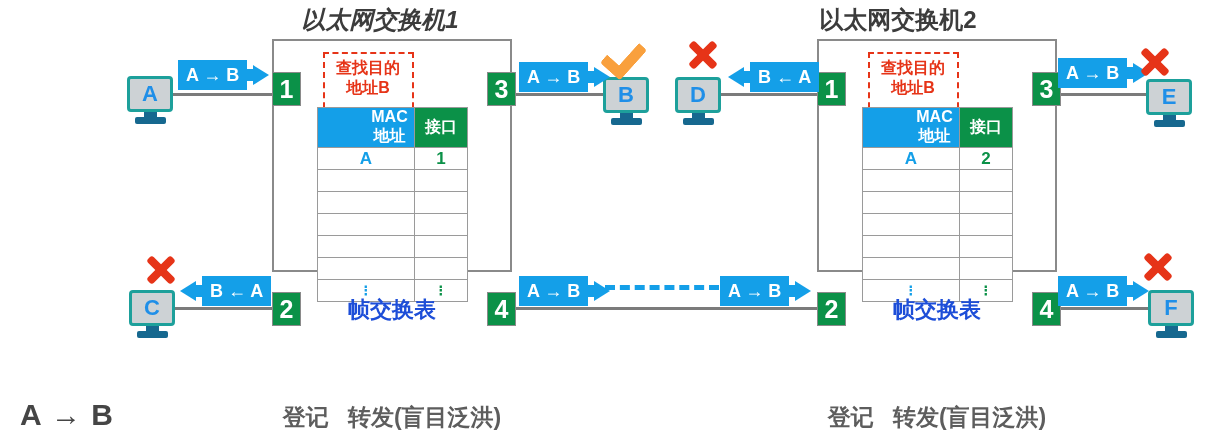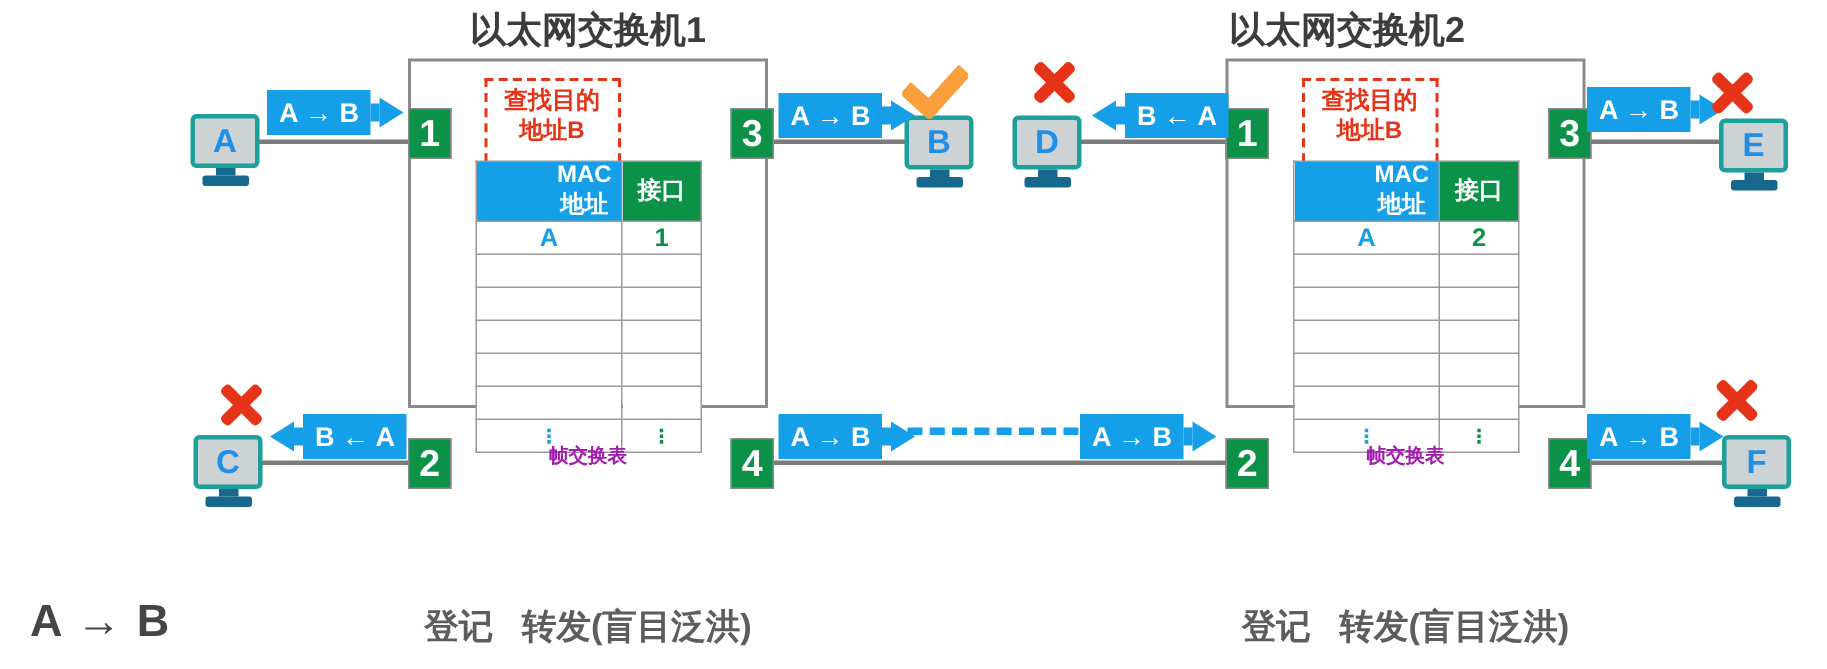--- a/index.html
+++ b/index.html
@@ -6,21 +6,21 @@
   body {
     width:1218px; height:446px; background:#ffffff; overflow:hidden; position:relative;
     font-family:"Liberation Sans","DejaVu Sans",sans-serif;
   }
 
   
   .switch { position:absolute; top:39px; width:240px; height:233px; border:2px solid #8a8a8a; background:#fff; }
   .sw1 { left:272px; } .sw2 { left:817px; }
   .sw-title { position:absolute; top:4px; width:240px; text-align:center;
     font-size:24px; font-weight:bold; color:#3c3c3c; }
-  .sw-title.t1 { left:272px; } .sw-title.t2 { left:778px; }
+  .sw-title.t1 { left:260px;font-style:italic; } .sw-title.t2 { left:778px; }
 
   .port { position:absolute; width:29px; height:34px; background:#0b9148; border:1px solid #8a8a8a;
     color:#fff; font-size:25px; font-weight:bold; text-align:center; line-height:32px; }
   .p-tl { left:-2px;  top:31px; }
   .p-tr { left:213px; top:31px; }
   .p-bl { left:-2px;  top:251px; }
   .p-br { left:213px; top:251px; }
 
   .lookup-box { position:absolute; left:49px; top:11px; width:91px; height:237px;
     border:2px dashed #e63418; }
@@ -31,21 +31,21 @@
   .mtable th, .mtable td { border:1px solid #9a9a9a; text-align:center; overflow:hidden; }
   .mtable th { height:26px; color:#fff; font-size:16px; font-weight:bold; }
   .th-mac { width:97px; background:#149fe8;padding-left:47px; }
   .th-port { width:53px; background:#0b9148; }
   .mtable td { height:22px; font-size:17px; font-weight:bold; background:#fff; }
   td.c-mac { color:#149fe8; }
   td.c-prt { color:#0b9148; }
   tr.dots td { font-size:13px; letter-spacing:0; line-height:10px; }
 
   .tbl-caption { position:absolute; left:43px; top:254px; width:150px; text-align:center;
-    font-size:13px; font-weight:bold; color:#a21caf; }
+    font-size:22px; font-weight:bold; color:#1d4ed8; }
 
   
   .host { position:absolute; width:46px; }
   .monitor { width:46px; height:36px; border:3px solid #1da09b; border-radius:4px;
     background:#cdd2d5; display:flex; align-items:center; justify-content:center; }
   .hletter { font-size:22px; font-weight:bold; color:#1f8fe8; }
   .stand-neck { width:13px; height:5px; background:#16688f; margin:0 auto; }
   .stand-base { width:31px; height:7px; background:#16688f; margin:0 auto; border-radius:2px; }
   .h-a { left:127px; top:76px; }  .h-c { left:129px; top:290px; }
   .h-b { left:603px; top:77px; }  .h-d { left:675px; top:77px; }

